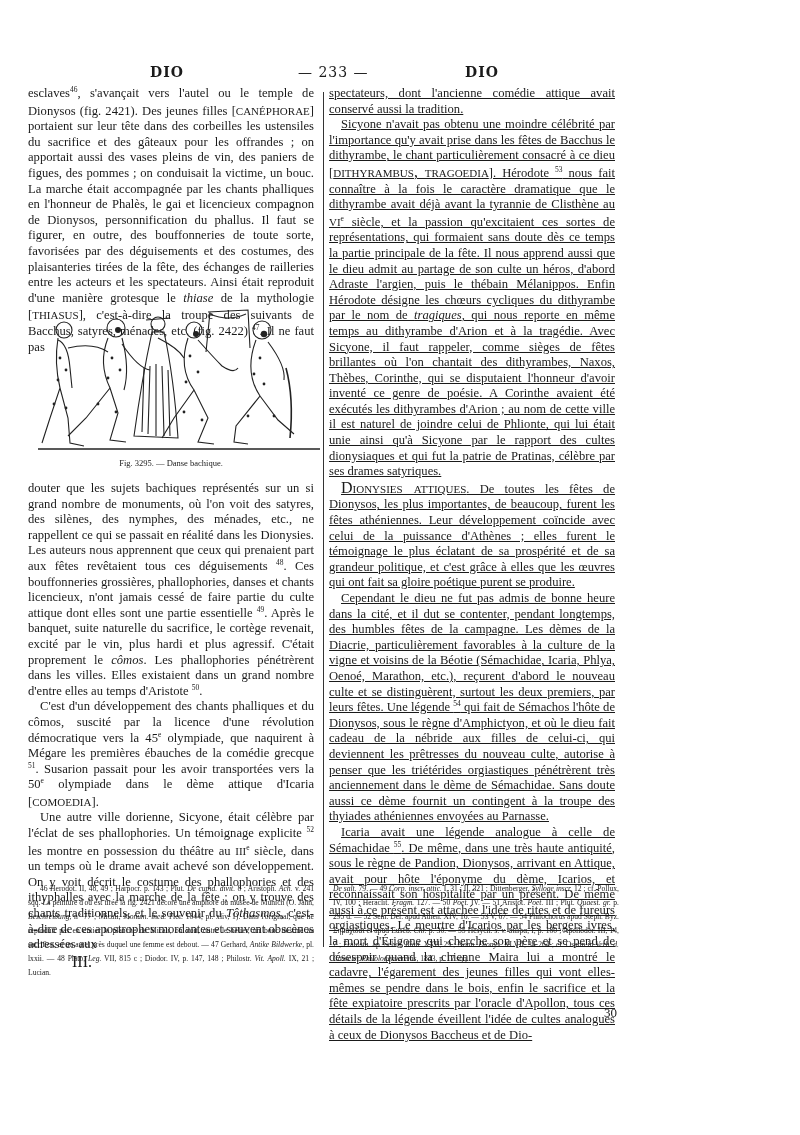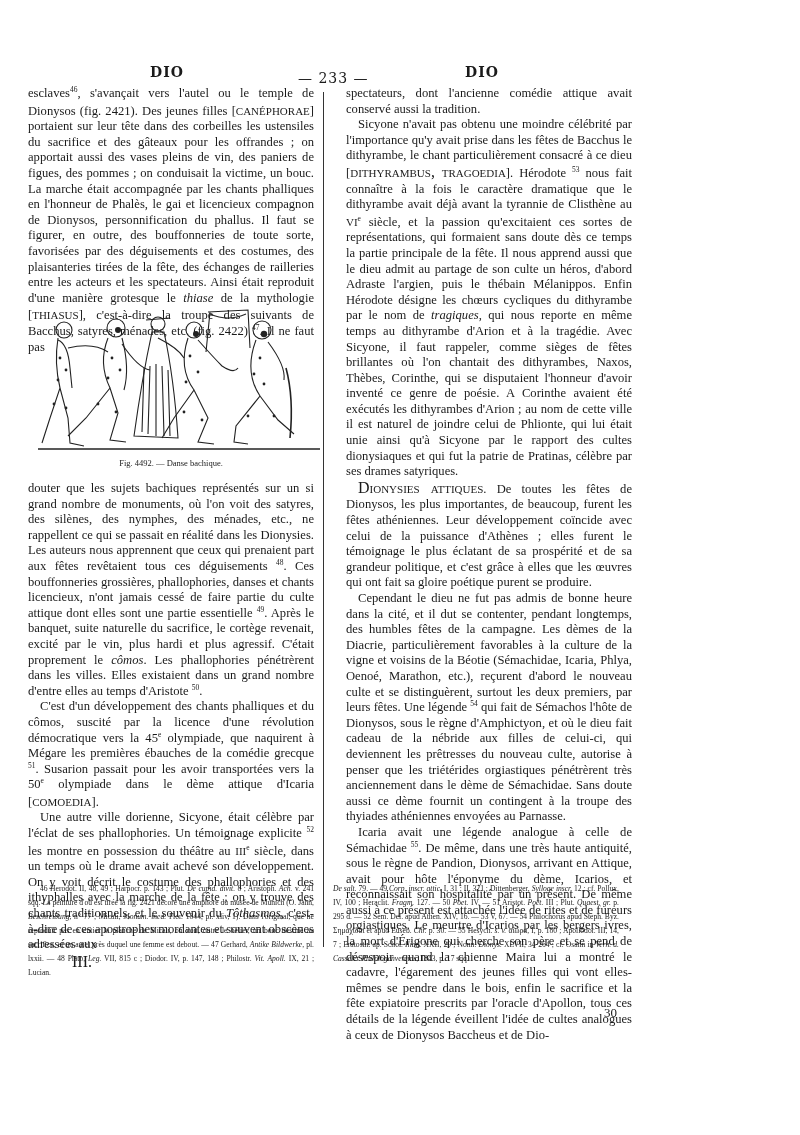--- a/index.html
+++ b/index.html
@@ -1,26 +1,26 @@
 <!DOCTYPE html>
 <html><head>
 <meta charset="utf-8">
 <style>
   html, body { margin:0; padding:0; }
   body { width:800px; height:1135px; background:#ffffff; position:relative; overflow:hidden;
          font-family:"DejaVu Serif","Liberation Serif",serif; color:#1a1a1a; }
   .page { position:absolute; left:0; top:0; width:700px; height:1135px; }
   .running-head { position:absolute; top:64px; font-weight:bold; font-size:14px; letter-spacing:1px; }
   .rh-left { left:150px; }
-  .rh-center { left:298px; font-weight:normal; font-size:14px;margin-top:6px; }
+  .rh-center { left:298px; font-weight:normal; font-size:14px; }
   .rh-right { left:465px; }
   .col { position:absolute; top:86px; width:286px; font-family:"Liberation Serif","DejaVu Serif",serif;
          font-size:12.6px; line-height:15.6px; text-align:justify; hyphens:none; }
   .col-left { left:28px; }
-  .col-right { left:346px; }
+  .col-right { left:329px;text-decoration:underline; }
   .col p { margin:0; text-indent:0; }
   .col p.indent { text-indent:12px; }
   .divider { position:absolute; left:323px; top:92px; width:1px; height:855px; background:#333; }
   .sc { font-variant:small-caps; font-size:16px; }
   sup { font-size:7.5px; vertical-align:5px; line-height:0; }
   .figure { position:absolute; left:38px; top:308px; width:282px; height:146px; }
   .fig-caption { position:absolute; left:28px; top:458px; width:286px; text-align:center; font-size:8.5px;
                  font-family:"Liberation Serif",serif; }
   .col-left-2 { top:481px; }
   .footnotes { position:absolute; top:882px; width:286px; font-family:"Liberation Serif",serif;
@@ -100,21 +100,21 @@
           <circle cx="216" cy="66" r="1.4"></circle>
           <circle cx="226" cy="76" r="1.4"></circle>
           <circle cx="210" cy="108" r="1.4"></circle>
           <circle cx="236" cy="108" r="1.4"></circle>
         <circle cx="80" cy="22" r="3"></circle>
           <circle cx="158" cy="26" r="3"></circle>
           <circle cx="226" cy="26" r="3.2"></circle>
       </g>
     </svg>
   </div>
-  <div class="fig-caption">Fig. 4492. — Danse bachique.</div>
+  <div class="fig-caption">Fig. 3295. — Danse bachique.</div>
 
   <div class="col col-left col-left-2">
     <p>
       <span>douter que les sujets bachiques représentés sur un si grand nombre de monuments, où l'on voit des satyres, des silènes, des nymphes, des ménades, etc., ne rappellent ce qui se passait en réalité dans les Dionysies. Les auteurs nous apprennent que ceux qui prenaient part aux fêtes revêtaient tous ces déguisements </span><sup>48</sup><span>. Ces bouffonneries grossières, phallophories, danses et chants licencieux, n'ont jamais cessé de faire partie du culte attique dont elles sont une partie essentielle </span><sup>49</sup><span>. Après le banquet, suite naturelle du sacrifice, le cortège revenait, excité par le vin, plus hardi et plus agressif. C'était proprement le </span><i>cômos</i><span>. Les phallophories pénétrèrent dans les villes. Elles existaient dans un grand nombre d'entre elles au temps d'Aristote </span><sup>50</sup><span>.</span>
     </p>
     <p class="indent">
       <span>C'est d'un développement des chants phalliques et du cômos, suscité par la licence d'une révolution démocratique vers la 45</span><sup>e</sup><span> olympiade, que naquirent à Mégare les premières ébauches de la comédie grecque </span><sup>51</sup><span>. Susarion passait pour les avoir transportées vers la 50</span><sup>e</sup><span> olympiade dans le dème attique d'Icaria [</span><span class="sc">comoedia</span><span>].</span>
     </p>
     <p class="indent">
       <span>Une autre ville dorienne, Sicyone, était célèbre par l'éclat de ses phallophories. Un témoignage explicite </span><sup>52</sup><span> les montre en possession du théâtre au </span><span class="sc">iii</span><sup>e</sup><span> siècle, dans un temps où le drame avait achevé son développement. On y voit décrit le costume des phallophories et des ithyphalles avec la marche de la fête ; on y trouve des chants traditionnels, et le souvenir du </span><i>Tôthasmos</i><span>, c'est-à-dire de ces apostrophes mordantes et souvent obscènes adressées aux</span>

